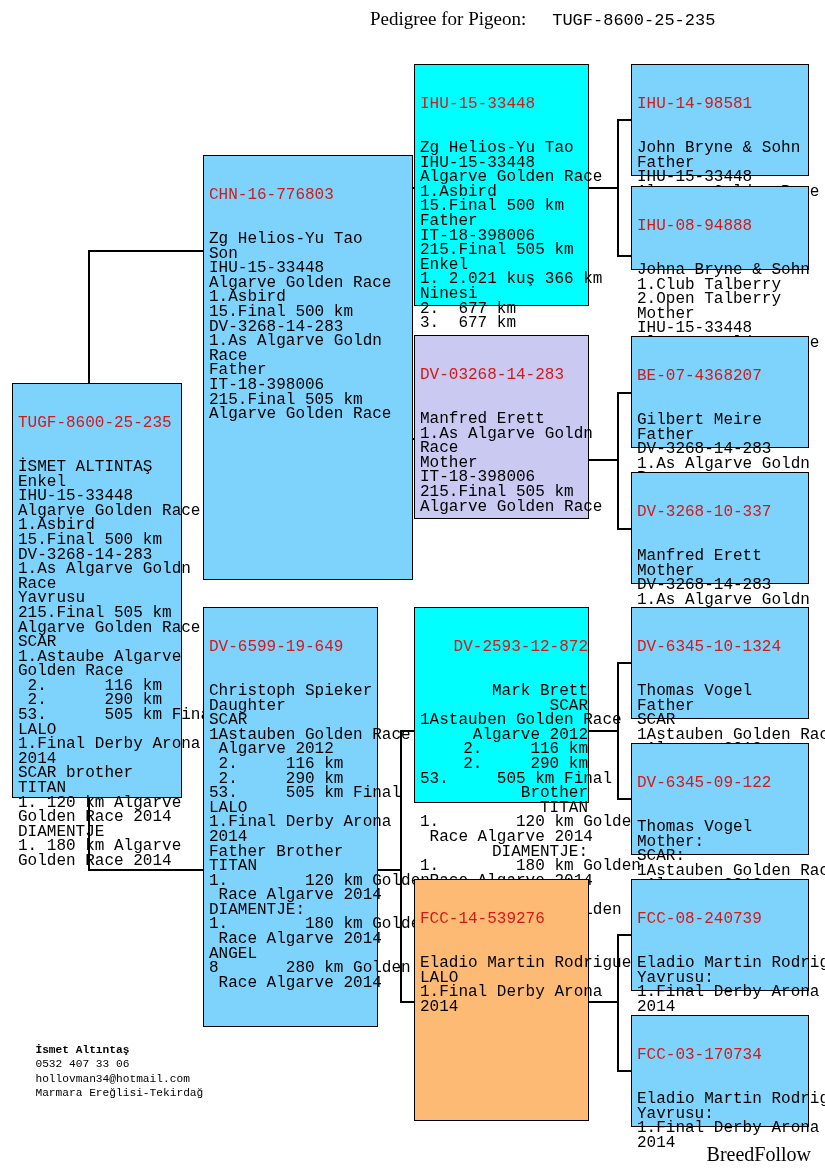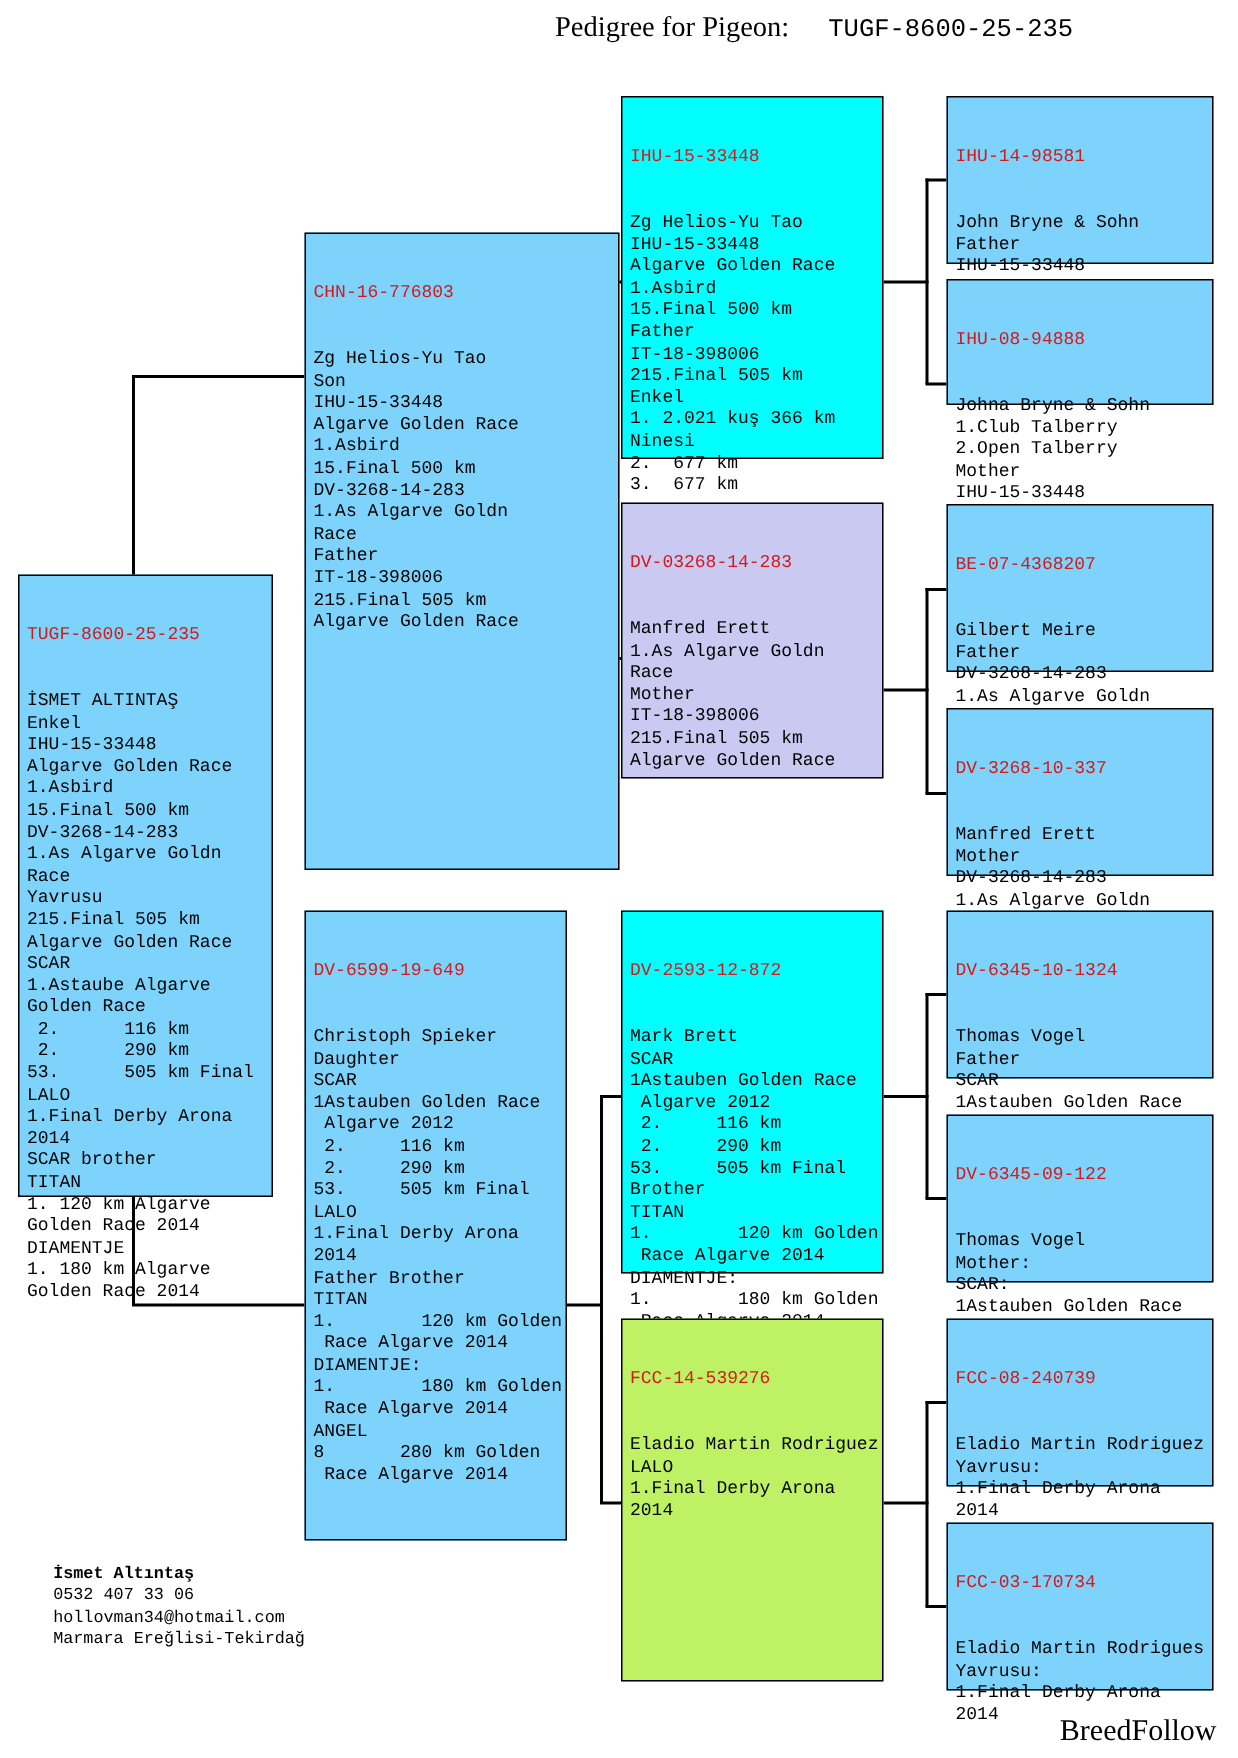--- a/index.html
+++ b/index.html
@@ -22,33 +22,33 @@
   .brand{
     position:absolute;right:14px;bottom:6px;
     font-family:"Liberation Serif","DejaVu Serif",serif;
     font-size:20px;color:#000;
   }
   
   .box{
     position:absolute;
     border:1.6px solid #000;
     box-sizing:border-box;
-    font-size:12px;
+    font-size:16px;
     line-height:14.6px;
     color:#000;
     padding:3px 0 0 5px;
     overflow:visible;
     white-space:pre;
   }
   .box .id{color:#d41919;display:block;}
   .box .ln{display:block;}
   .c-white{background:#7dd3fc;}
   .c-cyan{background:#00ffff;}
   .c-purple{background:#c9c9f2;}
-  .c-pink{background:#bef264;}
+  .c-pink{background:#fdba74;}
   
   .ln-h,.ln-v{position:absolute;background:#000;}
   .ln-h{height:1.6px;}
   .ln-v{width:1.6px;}
   
   .contact{
     position:absolute;left:22px;top:1028px;
     font-size:11.2px;line-height:14.6px;color:#000;white-space:pre;
   }
   .contact .nm{font-weight:bold;}
@@ -190,21 +190,21 @@
   <span class="id">DV-03268-14-283</span>
   <span class="ln">Manfred Erett
 1.As Algarve Goldn
 Race
 Mother
 IT-18-398006
 215.Final 505 km
 Algarve Golden Race</span>
 </div>
 
-<div class="box c-cyan" style="left:414px;top:607px;width:175px;height:242px;">
+<div class="box c-cyan" style="left:414px;top:607px;width:175px;height:196px;text-align:right;">
   <span class="id">DV-2593-12-872</span>
   <span class="ln">Mark Brett
 SCAR
 1Astauben Golden Race
  Algarve 2012
  2.     116 km
  2.     290 km
 53.     505 km Final
 Brother
 TITAN

